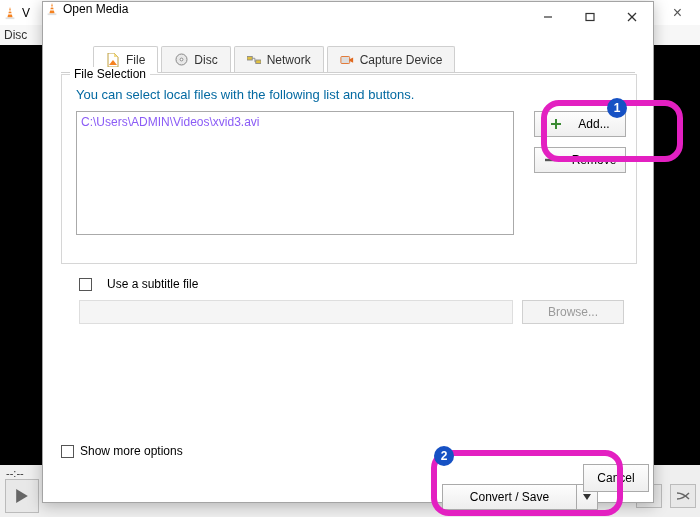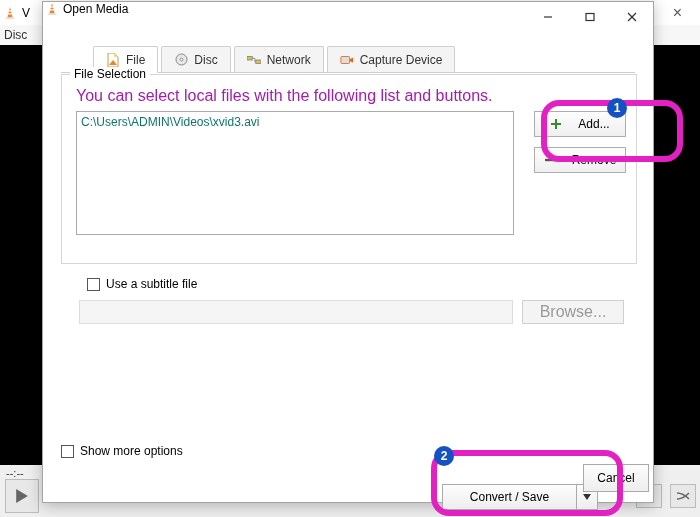--- a/index.html
+++ b/index.html
@@ -96,58 +96,58 @@
   
   .groupbox {
     position:absolute; left:18px; top:72px; width:574px; height:188px;
     border:1px solid #d6d6d6;
   }
   .groupbox-label {
     position:absolute; left:8px; top:-8px; background:#fff; padding:0 4px;
     font-size:12px; color:#000;
   }
   .gb-hint {
-    position:absolute; left:14px; top:12px; font-size:16px; color:#a21caf;
+    position:absolute; left:14px; top:12px; font-size:13px; color:#0369a1;
   }
   .file-list {
     position:absolute; left:14px; top:36px; width:438px; height:124px;
     border:1px solid #aaa; background:#fff; overflow:hidden;
     padding:3px 4px; box-sizing:border-box;
   }
   .file-item {
-    font-size:12px; color:#0f766e; white-space:nowrap; text-overflow:ellipsis; overflow:hidden;
+    font-size:12px; color:#8b5cf6; white-space:nowrap; text-overflow:ellipsis; overflow:hidden;
   }
   .btn {
     position:absolute; height:24px;
     background:linear-gradient(#fdfdfd,#efefef);
     border:1px solid #adadad; display:flex; align-items:center; justify-content:center; gap:16px;
     font-size:12px; color:#000; cursor:default;
   }
   .btn-add    { right:10px; top:36px;  width:90px; }
   .btn-remove { right:10px; top:72px;  width:90px; }
   .btn-add .plus, .btn-remove .minus {
     width:12px; height:12px; display:flex; align-items:center; justify-content:center;
   }
   .btn-add .plus svg, .btn-remove .minus svg { display:block; }
 
   
   .subtitle-check {
-    position:absolute; left:44px; top:275px; display:flex; align-items:center; gap:6px;
+    position:absolute; left:36px; top:275px; display:flex; align-items:center; gap:15px;
   }
   .chkbox {
     width:13px; height:13px; border:1px solid #555; background:#fff; box-sizing:border-box;
   }
   .subtitle-path {
     position:absolute; left:36px; top:298px; width:432px; height:22px;
     border:1px solid #dedede; background:#f5f5f5;
   }
   .btn-browse {
     position:absolute; left:479px; top:298px; width:100px; height:22px;
     background:#f4f4f4; border:1px solid #d0d0d0; color:#9a9a9a;
-    display:flex; align-items:center; justify-content:center; font-size:16px;
+    display:flex; align-items:center; justify-content:center; font-size:12px;
   }
 
   
   .opt-check {
     position:absolute; left:18px; top:442px; display:flex; align-items:center; gap:6px;
   }
   .split-btn {
     position:absolute; left:399px; top:482px; width:156px; height:26px; display:flex;
   }
   .split-btn .main {

